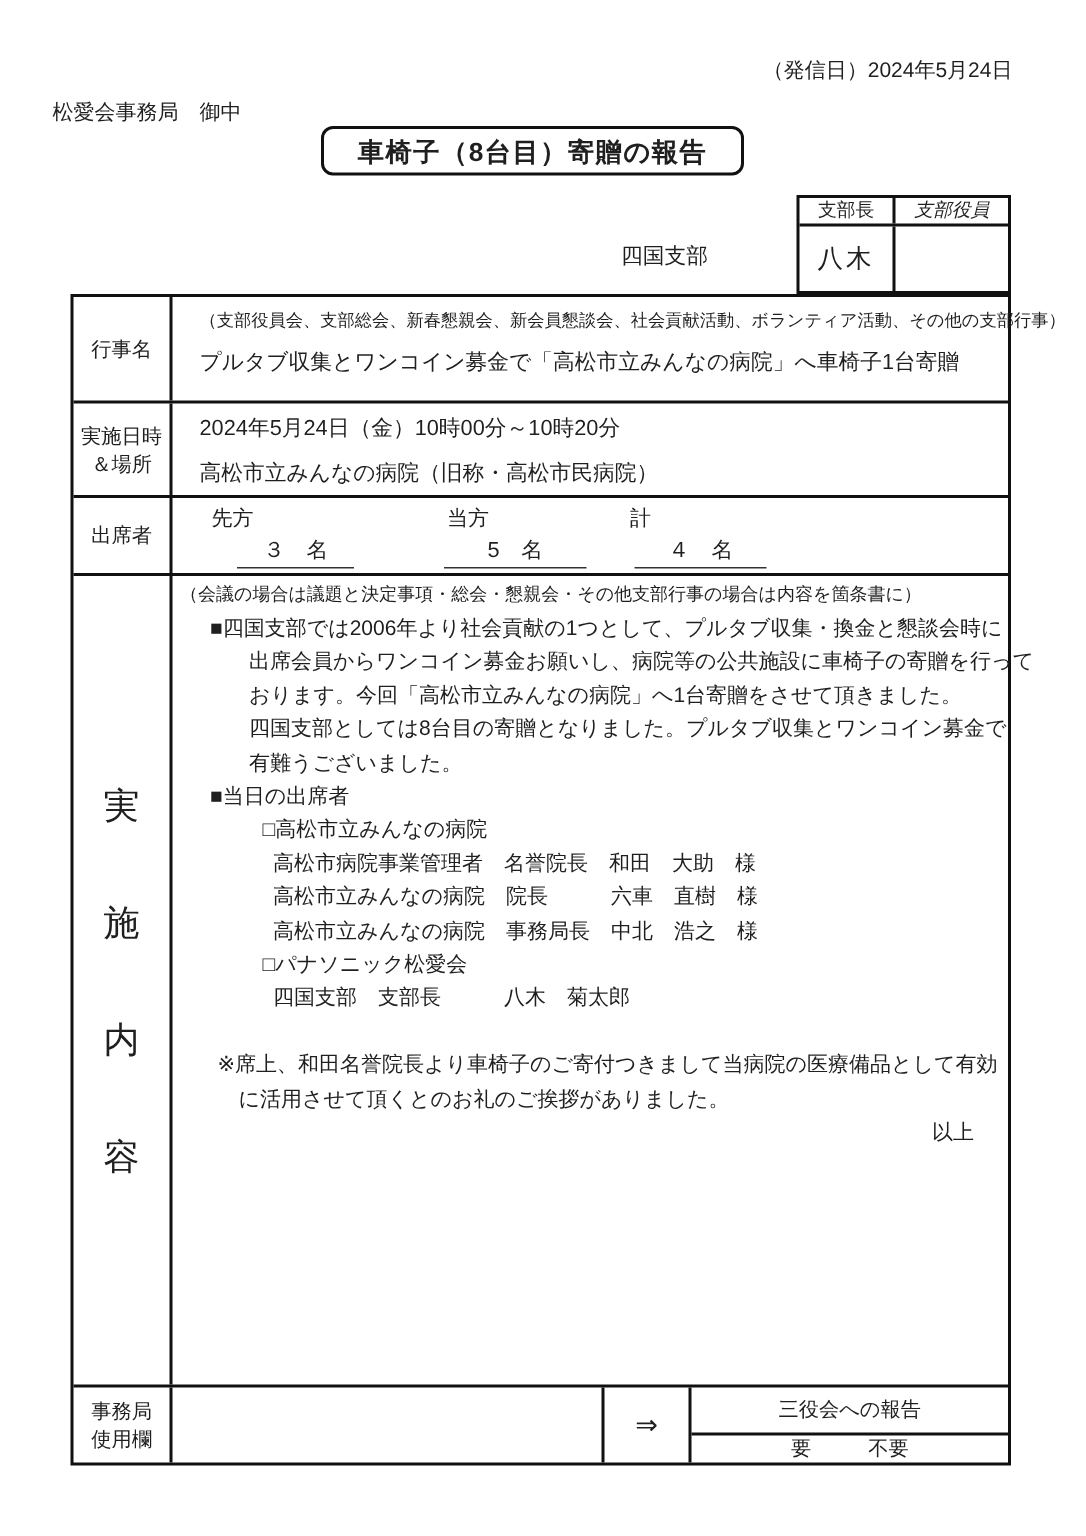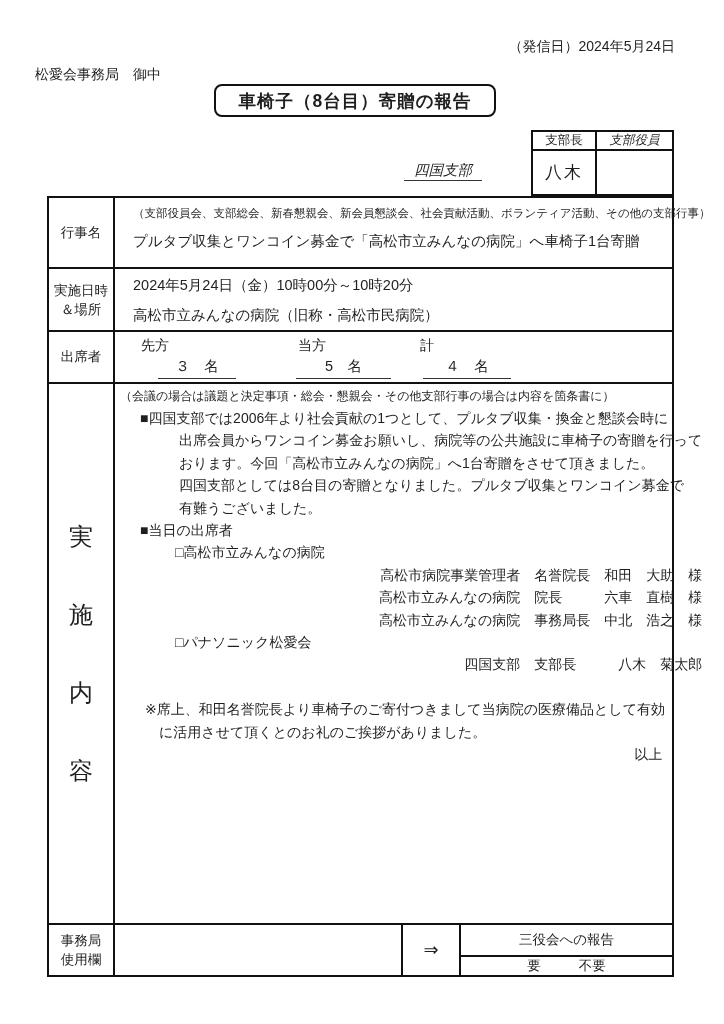--- a/index.html
+++ b/index.html
@@ -7,21 +7,21 @@
   body { font-family:"Liberation Sans","DejaVu Sans",sans-serif; color:#1f1f1f; }
   .page { position:relative; width:724px; height:1024px; background:#fff; overflow:hidden; }
 
   
   .send-date { position:absolute; top:38px; right:49px; font-size:14px; }
   .addressee { position:absolute; top:66px; left:35px; font-size:14px; }
   .title-box { position:absolute; top:84px; left:214px; width:282px; height:33px;
                border:2.5px solid #111; border-radius:8px; display:flex; align-items:center;
                justify-content:center; font-size:17.5px; font-weight:600; letter-spacing:1px; }
   .branch-name { position:absolute; top:161px; left:404px; font-size:14.5px;
-                 border-bottom:1.5px solid #333; padding:0 10px 0 10px;font-style:italic; }
+                 border-bottom:1.5px solid #333; padding:0 10px 17px 10px; }
 
   
   .stamp-table { position:absolute; top:130px; left:531px; width:143px; height:66px;
                  border:2px solid #111; display:flex; flex-direction:column; }
   .stamp-head { display:flex; height:19px; border-bottom:2px solid #111; }
   .stamp-body { display:flex; flex:1; }
   .stamp-c1 { width:64px; border-right:2px solid #111; display:flex; align-items:center; justify-content:center; }
   .stamp-c2 { flex:1; display:flex; align-items:center; justify-content:center;font-style:italic; }
   .stamp-head .stamp-c1, .stamp-head .stamp-c2 { font-size:12.5px; }
   .stamp-body .stamp-c1 { font-size:17px; letter-spacing:2px; }
@@ -51,23 +51,23 @@
              border-bottom:1.5px solid #333; padding-bottom:2px; }
   .att-num.n1 { left:43px; width:78px; }
   .att-num.n2 { left:181px; width:95px; }
   .att-num.n3 { left:308px; width:88px; }
 
   .row-details { height:541px; }
   .vlabel { gap:46px; font-size:24px; letter-spacing:0; }
   .details-note { font-size:12px; margin:4px 0 2px 5px; white-space:pre; }
   .dline { font-size:14px; line-height:22.4px; white-space:pre; }
   .ind-bullet { margin-left:25px; }
-  .ind-body   { margin-left:64px; }
+  .ind-body   { margin-left:51px; }
   .ind-sub    { margin-left:60px; }
-  .ind-name   { margin-left:46px;text-align:right; }
+  .ind-name   { margin-left:67px; }
   .ind-note2  { margin-left:30px; }
   .ind-note2b { margin-left:44px; }
   .ind-close  { text-align:right; padding-right:40px; }
   .ind-spacer { height:22.4px; }
 
   .row-office { height:50px; flex:1; }
   .row-office .tcontent { display:flex; }
   .office-blank { flex:1; border-right:2px solid #111; }
   .office-arrow { width:58px; border-right:2px solid #111; display:flex;
                   align-items:center; justify-content:center; font-size:18px; }

